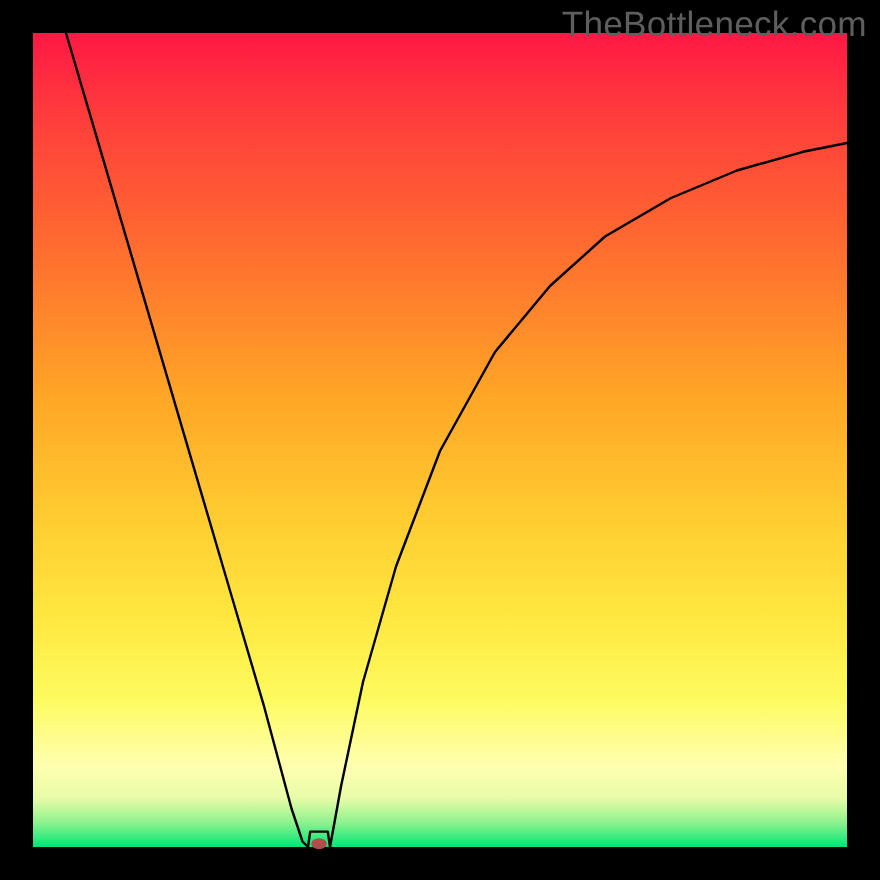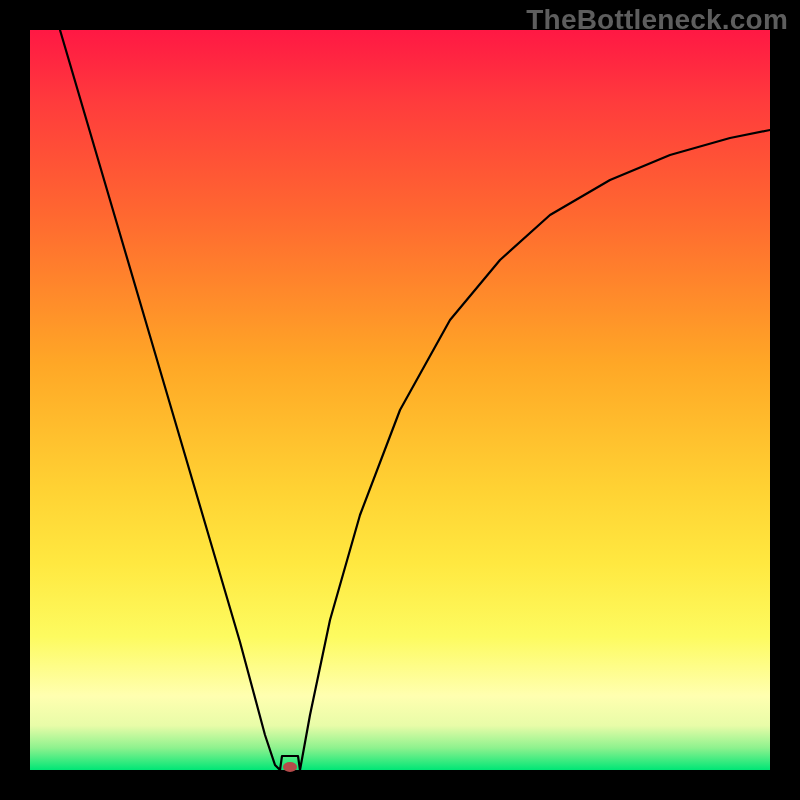--- a/index.html
+++ b/index.html
@@ -9,22 +9,22 @@
     height: 800px;
     background: #000;
     font-family: Arial, Helvetica, sans-serif;
     position: relative;
   }
   .attribution {
     position: absolute;
     top: 4px;
     right: 12px;
     color: #5e5e5e;
-    font-size: 28px;
-    font-weight: 700;
+    font-size: 32px;
+    font-weight: 400;
     letter-spacing: 0.2px;
     z-index: 5;
   }
   .plot-area {
     position: absolute;
     left: 30px;
     top: 30px;
     width: 740px;
     height: 740px;
     background: linear-gradient(

